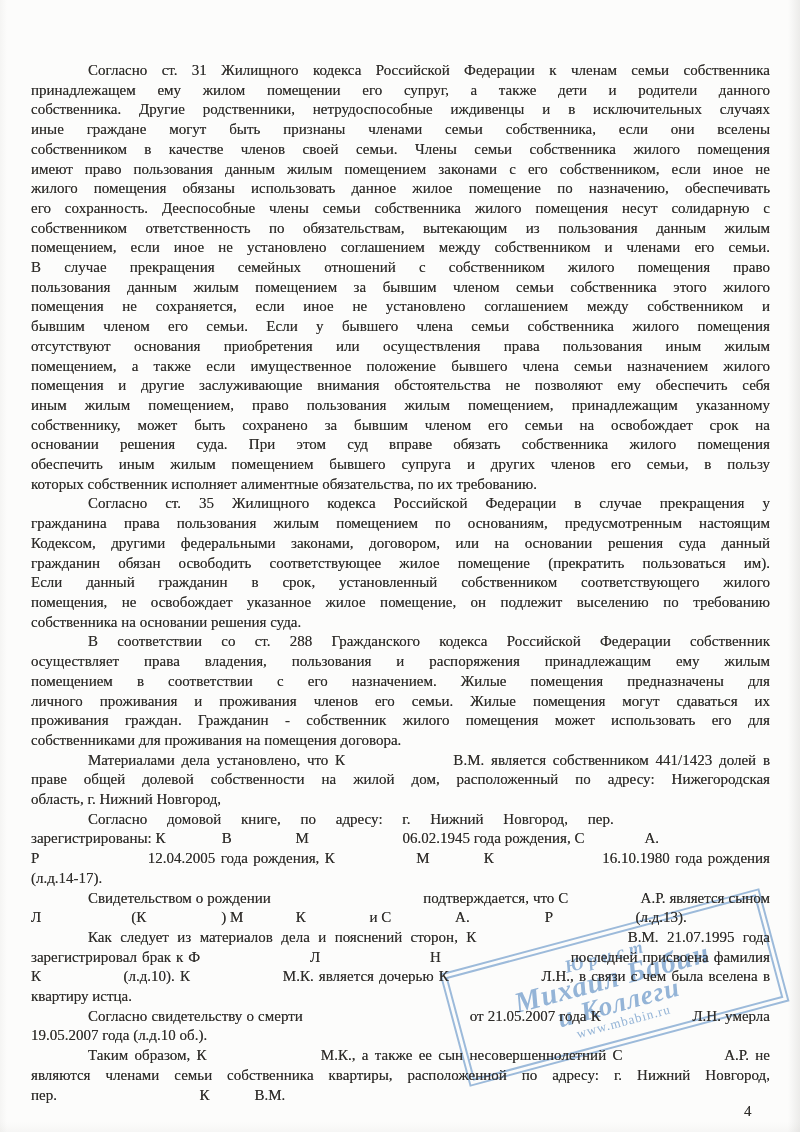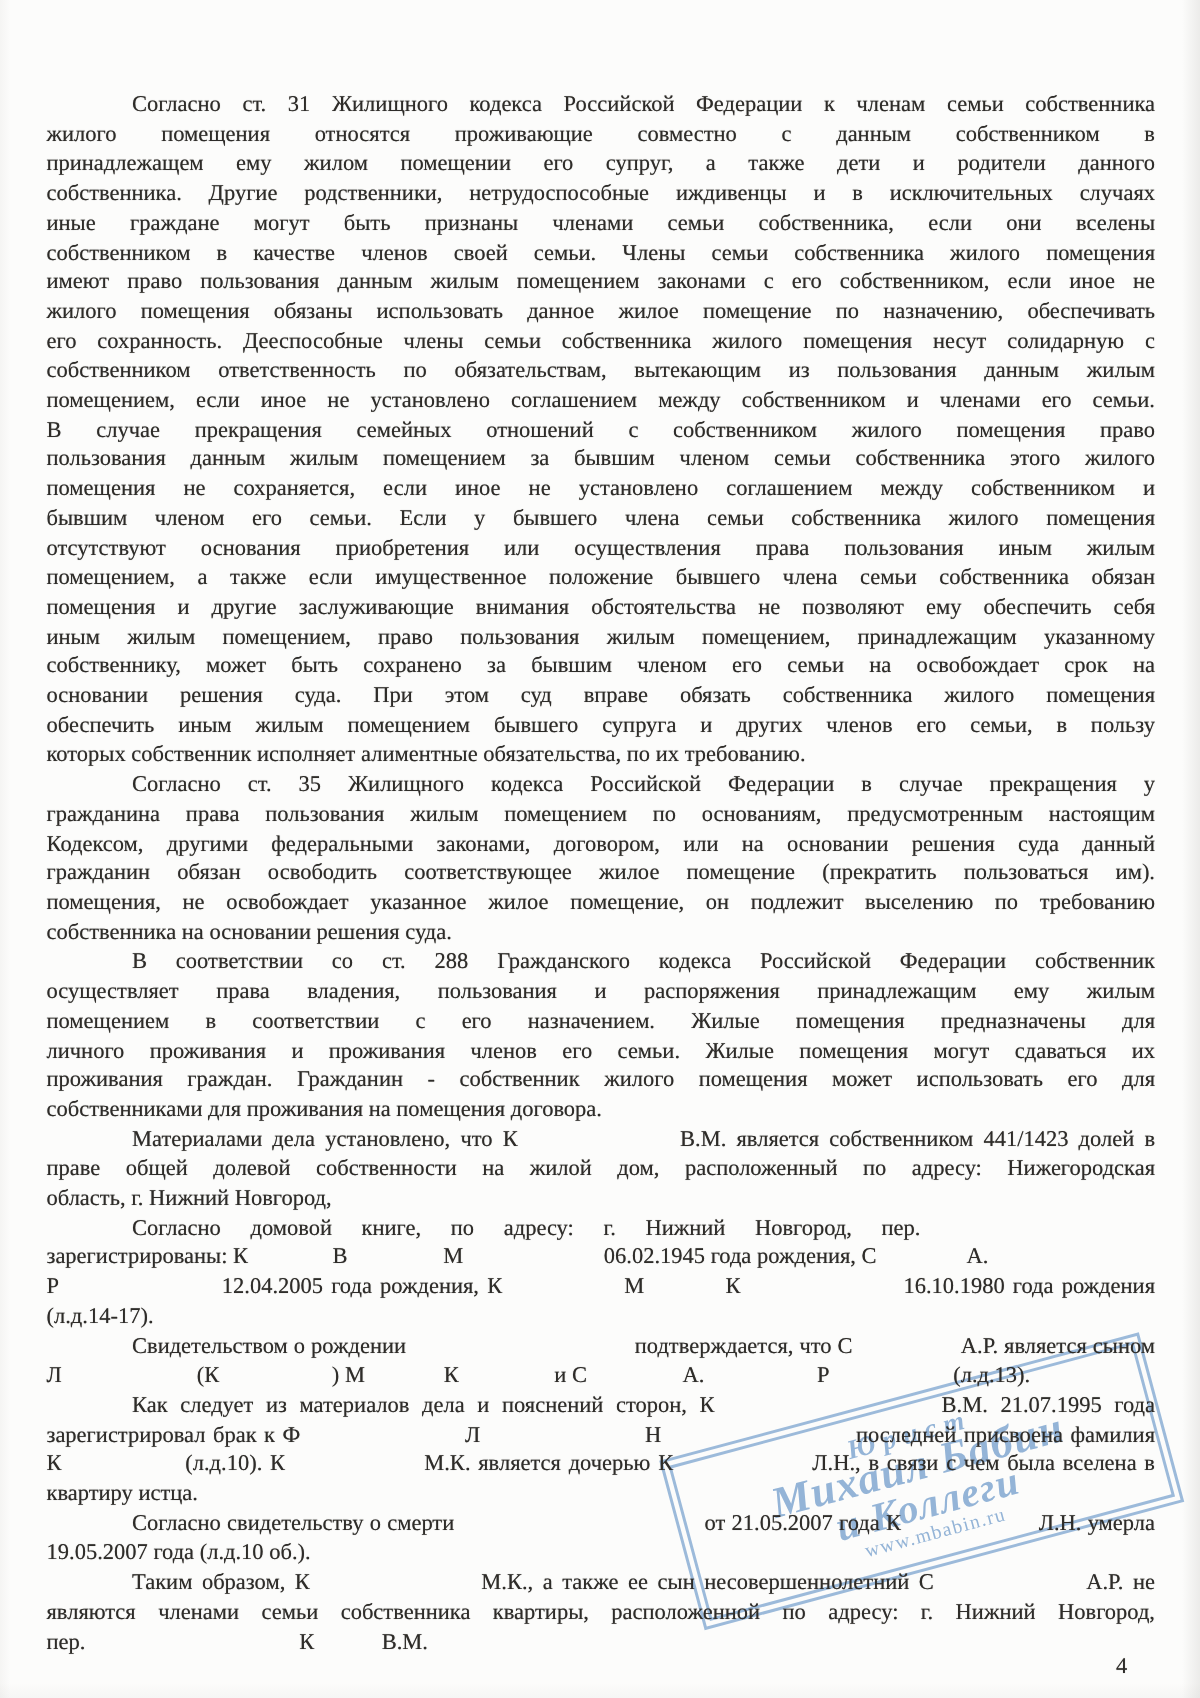--- a/index.html
+++ b/index.html
@@ -61,46 +61,46 @@
     <div class="stamp-inner">
       <div class="st-title">Юрист</div>
       <div class="st-name1">Михаил Бабин</div>
       <div class="st-name2">и Коллеги</div>
       <div class="st-site">www.mbabin.ru</div>
     </div>
   </div>
 
   <div class="doc">
       <div class="line j indent">Согласно ст. 31 Жилищного кодекса Российской Федерации к членам семьи собственника</div>
-      <div class="line j">жилого помещения относятся проживающие совместно с данным собственником в</div>
       <div class="line j">принадлежащем ему жилом помещении его супруг, а также дети и родители данного</div>
       <div class="line j">собственника. Другие родственники, нетрудоспособные иждивенцы и в исключительных случаях</div>
       <div class="line j">иные граждане могут быть признаны членами семьи собственника, если они вселены</div>
       <div class="line j">собственником в качестве членов своей семьи. Члены семьи собственника жилого помещения</div>
       <div class="line j">имеют право пользования данным жилым помещением законами с его собственником, если иное не</div>
       <div class="line j">жилого помещения обязаны использовать данное жилое помещение по назначению, обеспечивать</div>
       <div class="line j">его сохранность. Дееспособные члены семьи собственника жилого помещения несут солидарную с</div>
       <div class="line j">собственником ответственность по обязательствам, вытекающим из пользования данным жилым</div>
       <div class="line j">помещением, если иное не установлено соглашением между собственником и членами его семьи.</div>
       <div class="line j">В случае прекращения семейных отношений с собственником жилого помещения право</div>
       <div class="line j">пользования данным жилым помещением за бывшим членом семьи собственника этого жилого</div>
       <div class="line j">помещения не сохраняется, если иное не установлено соглашением между собственником и</div>
       <div class="line j">бывшим членом его семьи. Если у бывшего члена семьи собственника жилого помещения</div>
       <div class="line j">отсутствуют основания приобретения или осуществления права пользования иным жилым</div>
-      <div class="line j">помещением, а также если имущественное положение бывшего члена семьи собственника обязан</div>
+      <div class="line j">помещением, а также если имущественное положение бывшего члена семьи назначением жилого</div>
       <div class="line j">помещения и другие заслуживающие внимания обстоятельства не позволяют ему обеспечить себя</div>
       <div class="line j">иным жилым помещением, право пользования жилым помещением, принадлежащим указанному</div>
       <div class="line j">собственнику, может быть сохранено за бывшим членом его семьи на освобождает срок на</div>
       <div class="line j">основании решения суда. При этом суд вправе обязать собственника жилого помещения</div>
       <div class="line j">обеспечить иным жилым помещением бывшего супруга и других членов его семьи, в пользу</div>
       <div class="line l">которых собственник исполняет алиментные обязательства, по их требованию.</div>
       <div class="line j indent">Согласно ст. 35 Жилищного кодекса Российской Федерации в случае прекращения у</div>
       <div class="line j">гражданина права пользования жилым помещением по основаниям, предусмотренным настоящим</div>
       <div class="line j">Кодексом, другими федеральными законами, договором, или на основании решения суда данный</div>
       <div class="line j">гражданин обязан освободить соответствующее жилое помещение (прекратить пользоваться им).</div>
+      <div class="line j">Если данный гражданин в срок, установленный собственником соответствующего жилого</div>
       <div class="line j">помещения, не освобождает указанное жилое помещение, он подлежит выселению по требованию</div>
       <div class="line l">собственника на основании решения суда.</div>
       <div class="line j indent">В соответствии со ст. 288 Гражданского кодекса Российской Федерации собственник</div>
       <div class="line j">осуществляет права владения, пользования и распоряжения принадлежащим ему жилым</div>
       <div class="line j">помещением в соответствии с его назначением. Жилые помещения предназначены для</div>
       <div class="line j">личного проживания и проживания членов его семьи. Жилые помещения могут сдаваться их</div>
       <div class="line j">проживания граждан. Гражданин - собственник жилого помещения может использовать его для</div>
       <div class="line l">собственниками для проживания на помещения договора.</div>
       <div class="line j indent">Материалами дела установлено, что К&nbsp;&nbsp;&nbsp;&nbsp;&nbsp;&nbsp;&nbsp;&nbsp;&nbsp;&nbsp;&nbsp;&nbsp;&nbsp;&nbsp;&nbsp;&nbsp;В.М. является собственником 441/1423 долей в</div>
       <div class="line j">праве общей долевой собственности на жилой дом, расположенный по адресу: Нижегородская</div>

